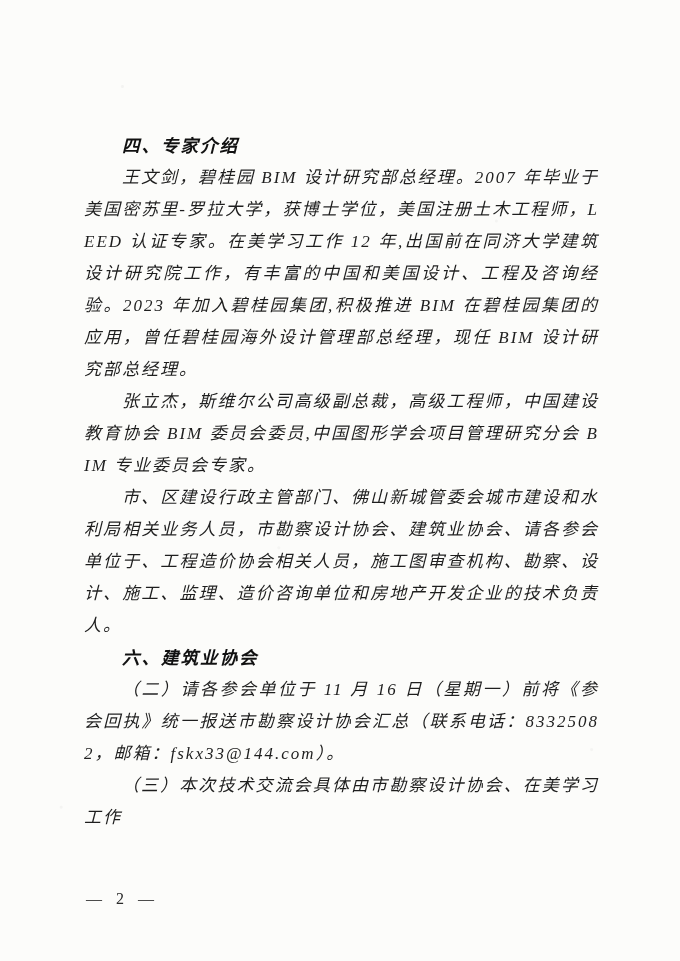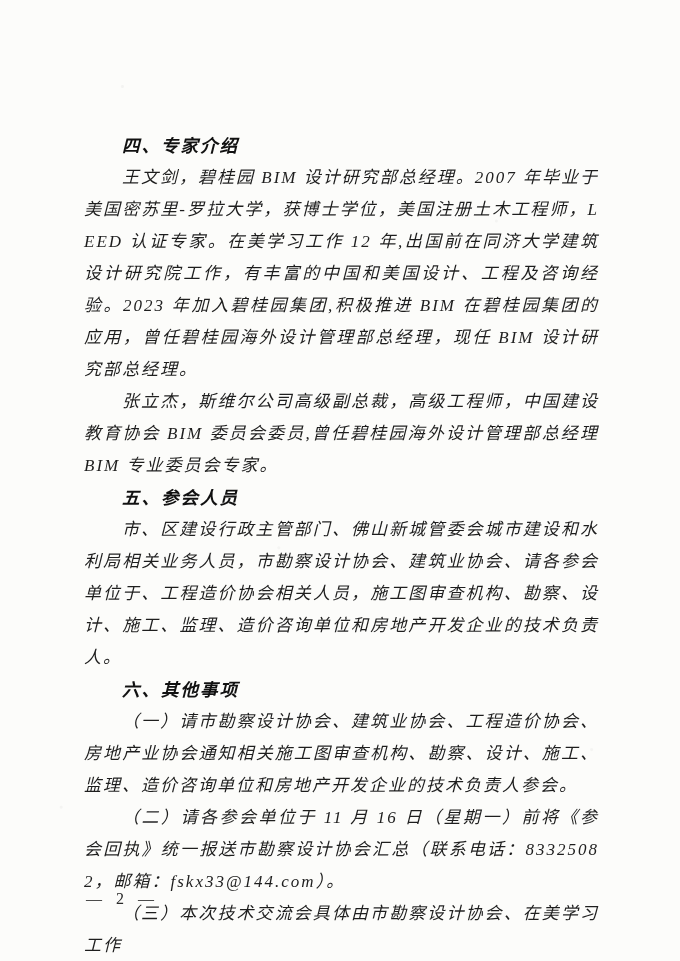--- a/index.html
+++ b/index.html
@@ -70,29 +70,27 @@
 <body>
 
 <div class="page">
 
   <div class="content">
 
     <h3>四、专家介绍</h3>
 
     <p>王文剑，碧桂园 BIM 设计研究部总经理。2007 年毕业于美国密苏里-罗拉大学，获博士学位，美国注册土木工程师，LEED 认证专家。在美学习工作 12 年,出国前在同济大学建筑设计研究院工作，有丰富的中国和美国设计、工程及咨询经验。2023 年加入碧桂园集团,积极推进 BIM 在碧桂园集团的应用，曾任碧桂园海外设计管理部总经理，现任 BIM 设计研究部总经理。</p>
 
-    <p>张立杰，斯维尔公司高级副总裁，高级工程师，中国建设教育协会 BIM 委员会委员,曾任碧桂园海外设计管理部总经理 BIM 专业委员会专家。</p>
+    <p>张立杰，斯维尔公司高级副总裁，高级工程师，中国建设教育协会 BIM 委员会委员,中国图形学会项目管理研究分会 BIM 专业委员会专家。</p>
 
-    <h3>五、参会人员</h3>
 
     <p>市、区建设行政主管部门、佛山新城管委会城市建设和水利局相关业务人员，市勘察设计协会、建筑业协会、请各参会单位于、工程造价协会相关人员，施工图审查机构、勘察、设计、施工、监理、造价咨询单位和房地产开发企业的技术负责人。</p>
 
-    <h3>六、其他事项</h3>
+    <h3>六、建筑业协会</h3>
 
-    <p>（一）请市勘察设计协会、建筑业协会、工程造价协会、房地产业协会通知相关施工图审查机构、勘察、设计、施工、监理、造价咨询单位和房地产开发企业的技术负责人参会。</p>
 
     <p>（二）请各参会单位于 11 月 16 日（星期一）前将《参会回执》统一报送市勘察设计协会汇总（联系电话：83325082，邮箱：fskx33@144.com）。</p>
 
     <p>（三）本次技术交流会具体由市勘察设计协会、在美学习工作</p>
 
   </div>
 
   <div class="page-footer">— 2 —</div>
 
 </div>

